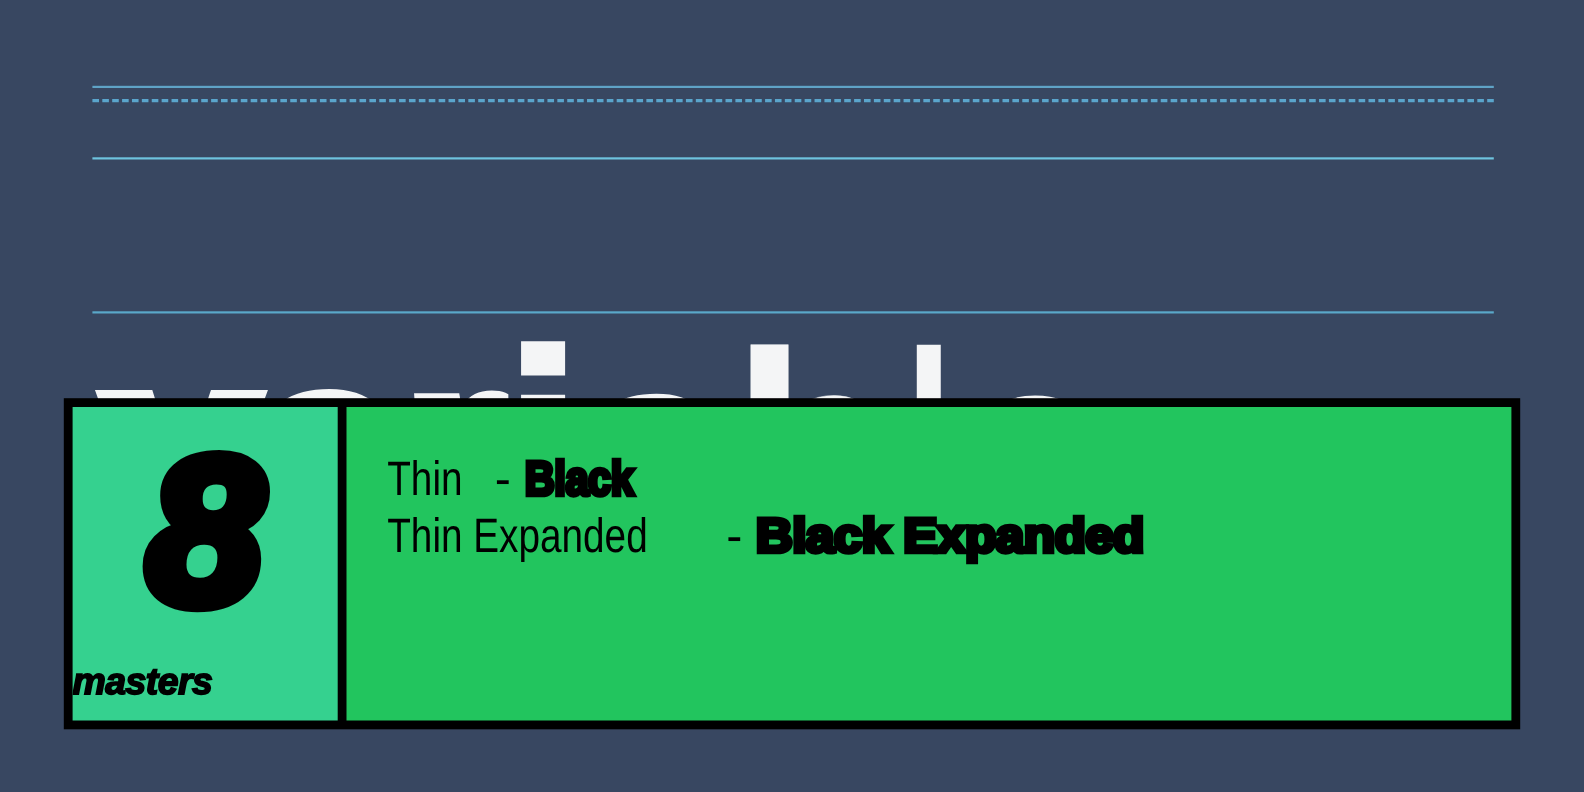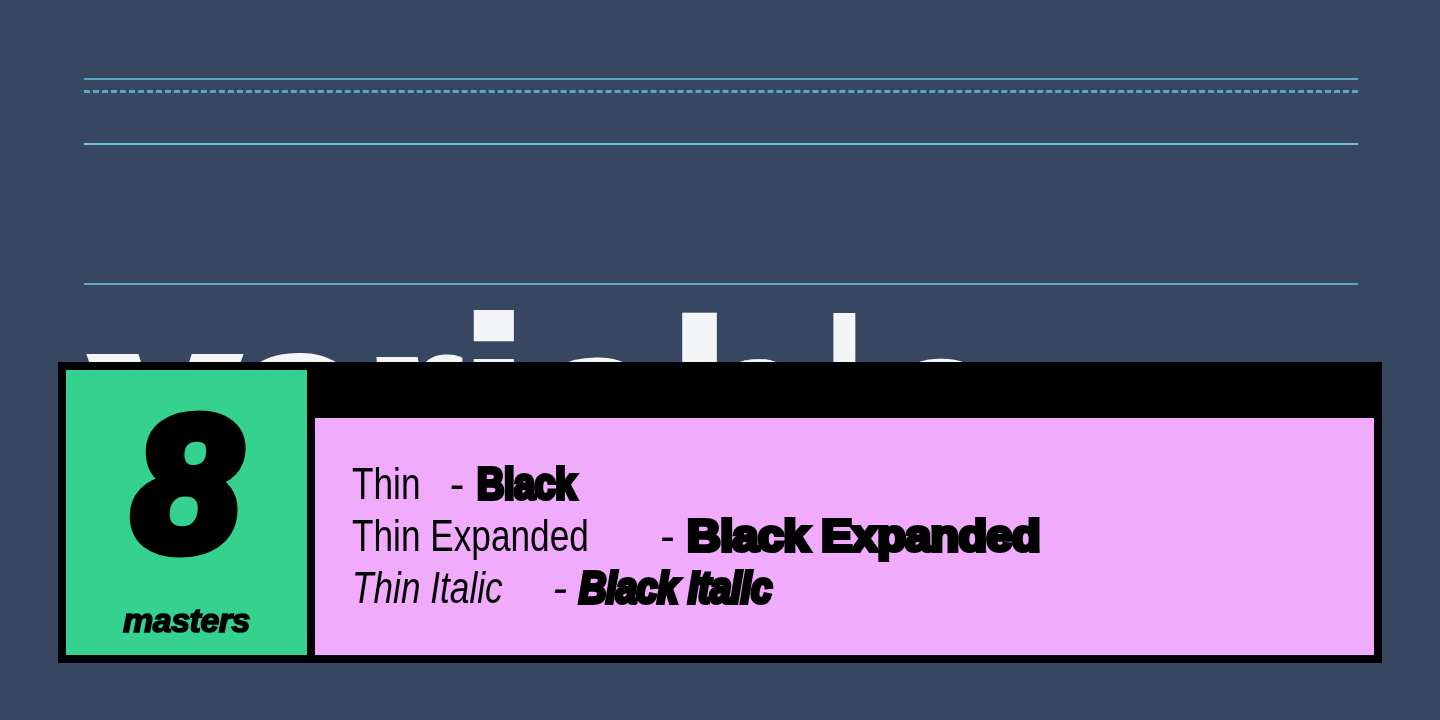--- a/index.html
+++ b/index.html
@@ -115,21 +115,20 @@
     line-height: 190px;
     -webkit-text-stroke: 13px #000;
     paint-order: stroke fill;
     letter-spacing: 0;
   }
   #masters-label {
     position: absolute;
     left: 0;
     right: 0;
     bottom: 18px;
-    text-align: center;
     color: #000;
     font-family: "Liberation Sans", sans-serif;
     font-weight: 700;
     font-style: italic;
     font-size: 34px;
     line-height: 34px;
     -webkit-text-stroke: 1.6px #000;
     paint-order: stroke fill;
     letter-spacing: -0.5px;
   }
@@ -212,30 +211,27 @@
 
   <div id="panel" style="background: rgb(0, 0, 0);">
 
     <div id="masters-box" style="background: rgb(53, 209, 143);">
       <div id="masters-number">8</div>
       <div id="masters-label">masters</div>
     </div>
 
     <div id="divider" style="background: rgb(0, 0, 0);"></div>
 
-    <div id="styles-box" style="background: #f0abfc; margin-top: 48px;">
+    <div id="styles-box" style="background: #22c55e;">
 
       <div class="style-line" id="style-line-0">
         <span class="thin cond">Thin</span><span class="sep">&nbsp;-&nbsp;</span><span class="black cond">Black</span>
       </div>
 
       <div class="style-line" id="style-line-1">
         <span class="thin cond">Thin Expanded</span><span class="sep">&nbsp;-&nbsp;</span><span class="black exp">Black Expanded</span>
       </div>
 
-      <div class="style-line" id="style-line-2">
-        <span class="thin cond ital">Thin Italic</span><span class="sep ital">&nbsp;-&nbsp;</span><span class="black cond ital">Black Italic</span>
-      </div>
 
 
     </div>
   </div>
 </div>
 
 </body></html>

